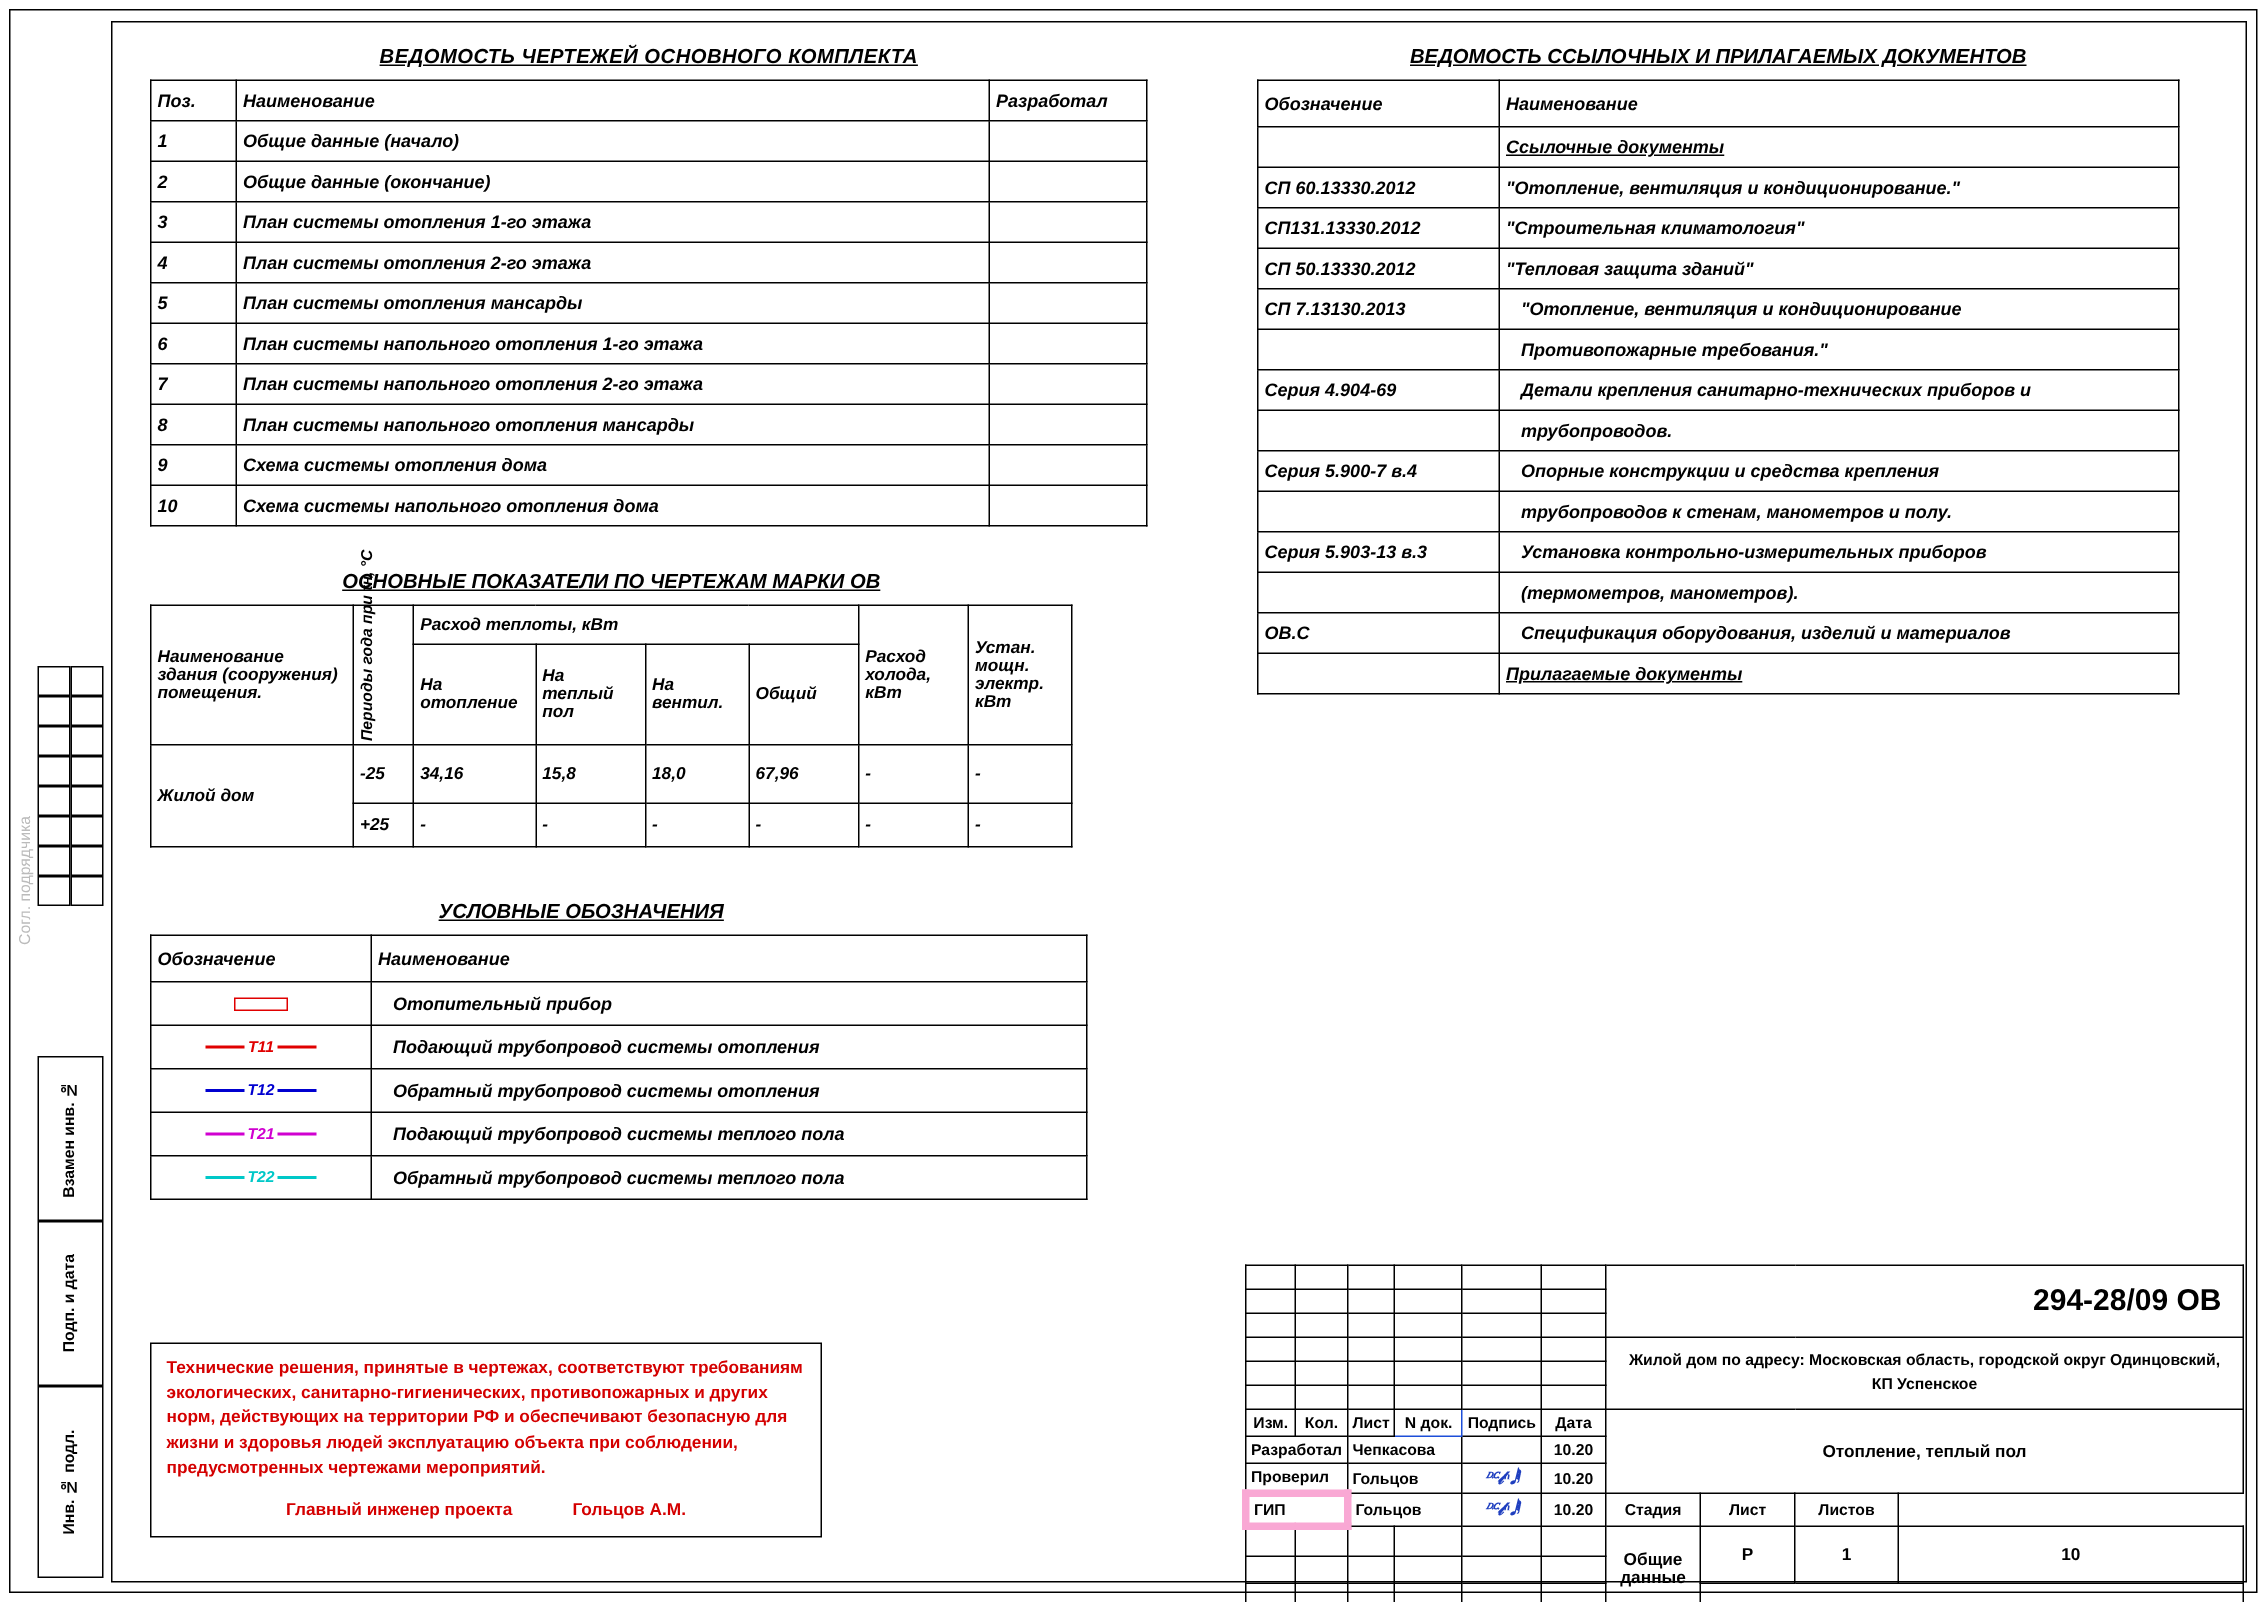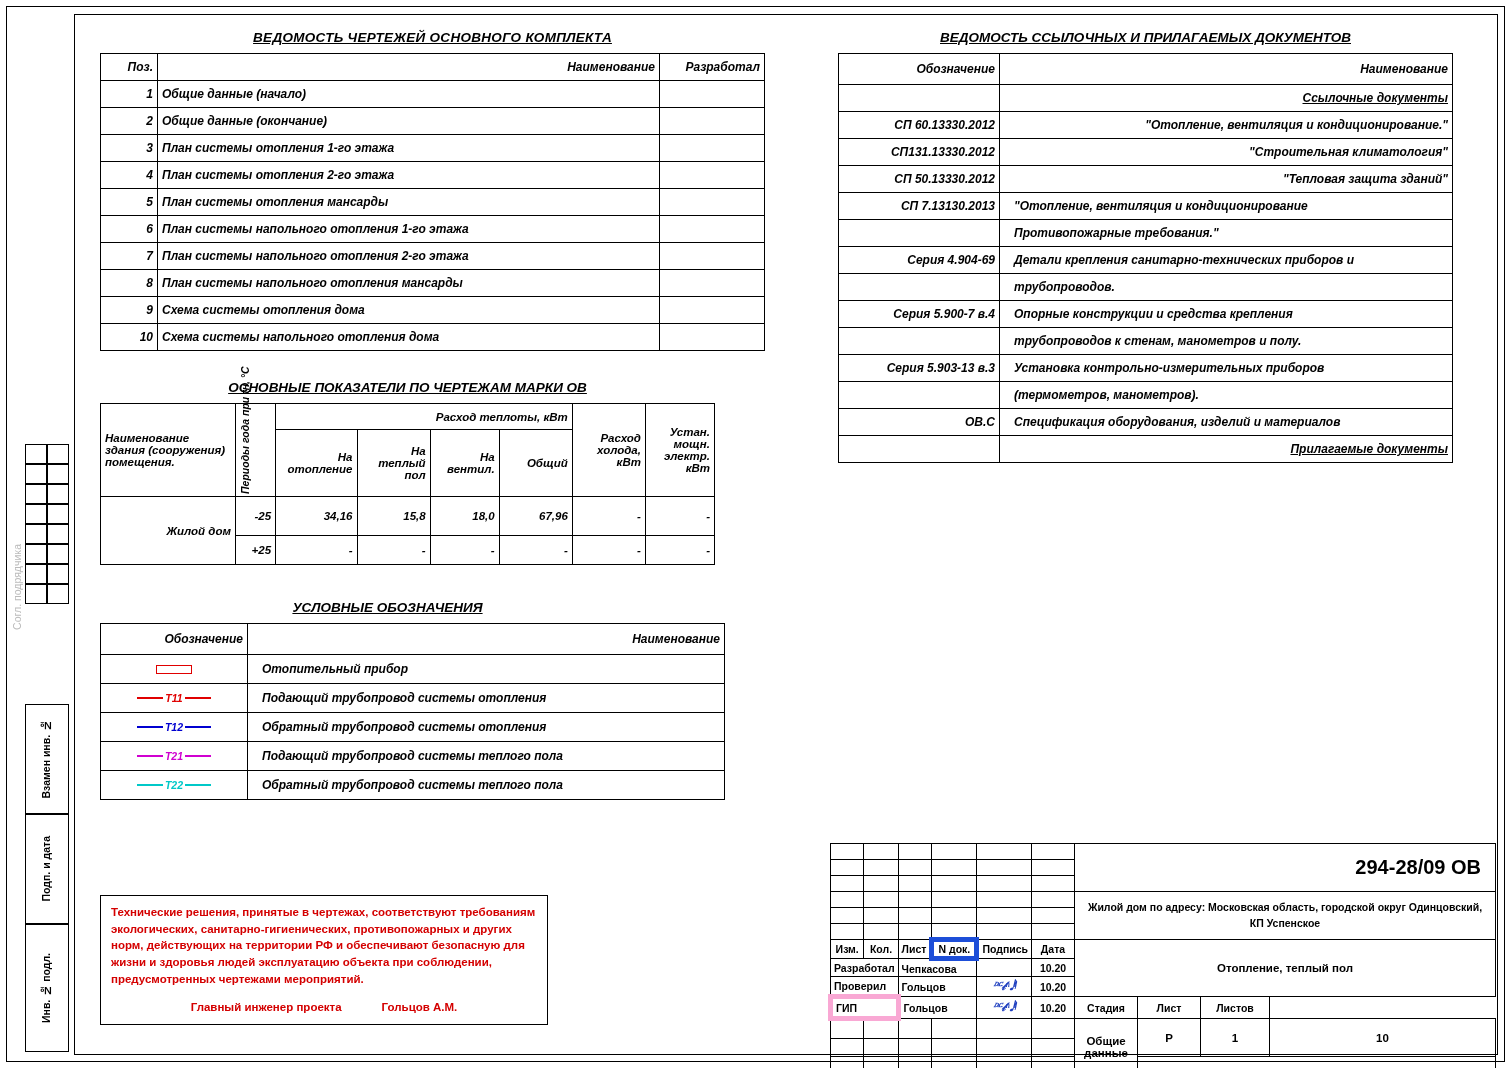--- a/index.html
+++ b/index.html
@@ -8,21 +8,21 @@
   .frame-outer{position:absolute;left:6px;top:6px;width:1497px;height:1054px;border:1px solid #000;}
   .frame-inner2{position:absolute;left:74px;top:14px;width:1422px;height:1039px;border:1px solid #000;}
   
   .leftcol{position:absolute;left:7px;top:14px;width:67px;height:1039px;}
   .lc-box{position:absolute;border:1px solid #000;box-sizing:border-box;font-size:11px;font-weight:bold;}
   .cell-v{display:flex;align-items:center;justify-content:center;}
   
   table{border-collapse:collapse;}
   .t td,.t th{border:1px solid #000;font-style:italic;font-weight:bold;padding:2px 4px;}
   .title{font-style:italic;font-weight:bold;text-decoration:underline;text-align:center;}
-  .ctr{text-align:right;}
+  .ctr{text-align:left;}
   .lft{text-align:left;}
   
   #blk-sheets{position:absolute;left:100px;top:30px;width:665px;}
   #blk-sheets .title{font-size:13.5px;margin-bottom:8px;letter-spacing:.3px;}
   #tbl-sheets{width:665px;font-size:12px;}
   #tbl-sheets td{height:22px;}
   #blk-indicators{position:absolute;left:100px;top:380px;width:615px;}
   #blk-indicators .title{font-size:13.5px;margin-bottom:8px;}
   #tbl-ind{width:615px;font-size:11.5px;}
   #blk-legend{position:absolute;left:100px;top:600px;width:575px;}
@@ -382,21 +382,21 @@
             <td style="border:1px solid #000;"></td>
             <td style="border:1px solid #000;"></td>
             <td style="border:1px solid #000;"></td>
             <td style="border:1px solid #000;"></td>
       </tr>
 
       <tr>
         <td style="border:1px solid #000;text-align:center;height:15px;">Изм.</td>
         <td style="border:1px solid #000;text-align:center;">Кол.</td>
         <td style="border:1px solid #000;text-align:center;">Лист</td>
-        <td style="border:5px solid #1d4ed8;text-align:center;">N док.</td>
+        <td style="border:1px solid #1d4ed8;text-align:center;">N док.</td>
         <td style="border:1px solid #000;text-align:center;">Подпись</td>
         <td style="border:1px solid #000;text-align:center;">Дата</td>
         <td rowspan="3" colspan="4" style="border:1px solid #000;text-align:center;font-size:11.5px;">Отопление, теплый пол</td>
       </tr>
       <tr>
         <td colspan="2" style="border:1px solid #000;height:15px;">Разработал</td>
         <td colspan="2" style="border:1px solid #000;">Чепкасова</td>
         <td style="border:1px solid #000;"></td>
         <td style="border:1px solid #000;text-align:center;">10.20</td>
       </tr>

